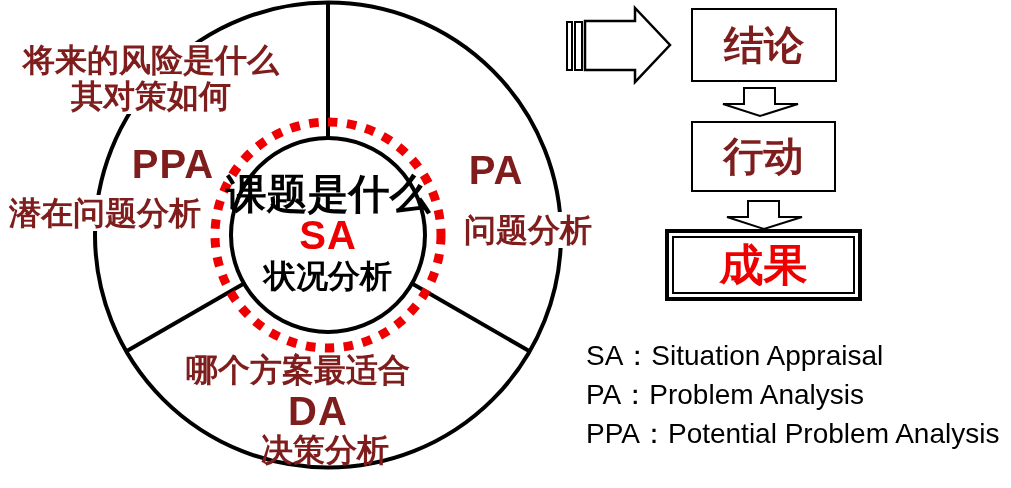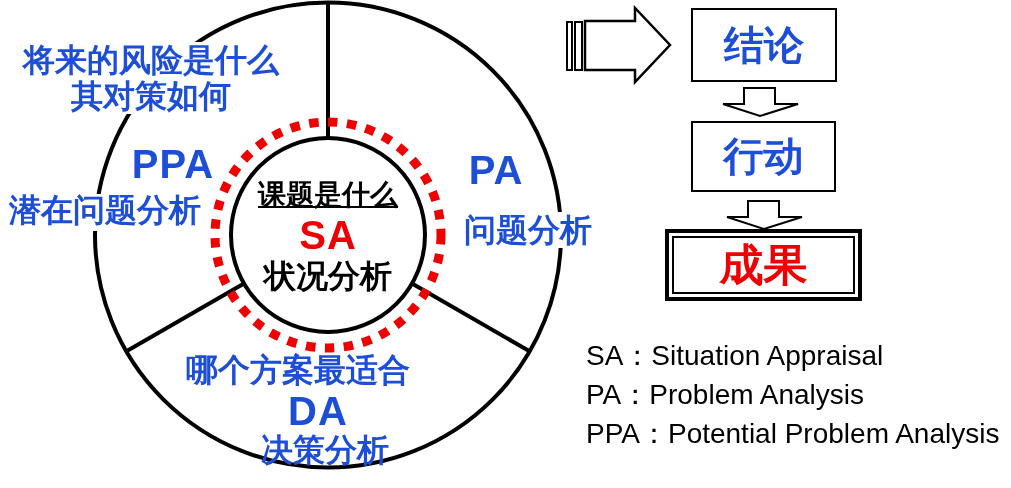--- a/index.html
+++ b/index.html
@@ -8,39 +8,39 @@
     width: 1011px;
     height: 488px;
     background: #fff;
     overflow: hidden;
     font-family: "Liberation Sans", "DejaVu Sans", sans-serif;
   }
   .stage svg { position: absolute; left: 0; top: 0; }
 
   
   .txt { position: absolute; white-space: nowrap; }
-  .blue { color: #1d4ed8; }
+  .blue { color: #7f1d1d; }
   .red  { color: #EE0000; }
   .cjk  { font-weight: 600; font-size: 32px; line-height: 36px; }
   .acr  { font-weight: 700; font-size: 40px; line-height: 40px; letter-spacing: 1px; }
   .whitebg span { background: #fff; padding: 0 3px; }
 
   .q-ppa { left: 0; top: 42px; width: 302px; text-align: center; }
   .q-ppa span { display: inline-block; background: #fff; padding: 0 4px; }
   .ppa-acr  { left: 117px; top: 144px; width: 112px; text-align: center; }
-  .ppa-name { left: 6px;  top: 195px; font-family: Liberation Mono, monospace; }
+  .ppa-name { left: 6px;  top: 195px; }
   .q-pa     { left: 394px; top: 91px; }
   .pa-acr   { left: 455px; top: 150px; width: 82px; text-align: center; }
   .pa-name  { left: 461px; top: 212px; }
 
   .center-block {
     position: absolute; left: 217px; top: 177px; width: 222px;
     text-align: center; color: #000;
   }
-  .center-block .line1 { font-size: 28px; font-weight: 600; line-height: 35px; text-decoration: underline; }
+  .center-block .line1 { font-size: 41px; font-weight: 600; line-height: 35px; }
   .center-block .line2 { font-size: 40px; font-weight: 700; line-height: 47px; letter-spacing: 1px; }
   .center-block .line3 { font-size: 32px; font-weight: 600; line-height: 35px; }
 
   .q-da    { left: 186px; top: 352px; width: 300px; text-align: left; }
   .da-acr  { left: 277px; top: 391px; width: 82px;  text-align: center; }
   .da-name { left: 244px; top: 432px; width: 162px; text-align: center; }
 
   
   .flow-box {
     position: absolute;

